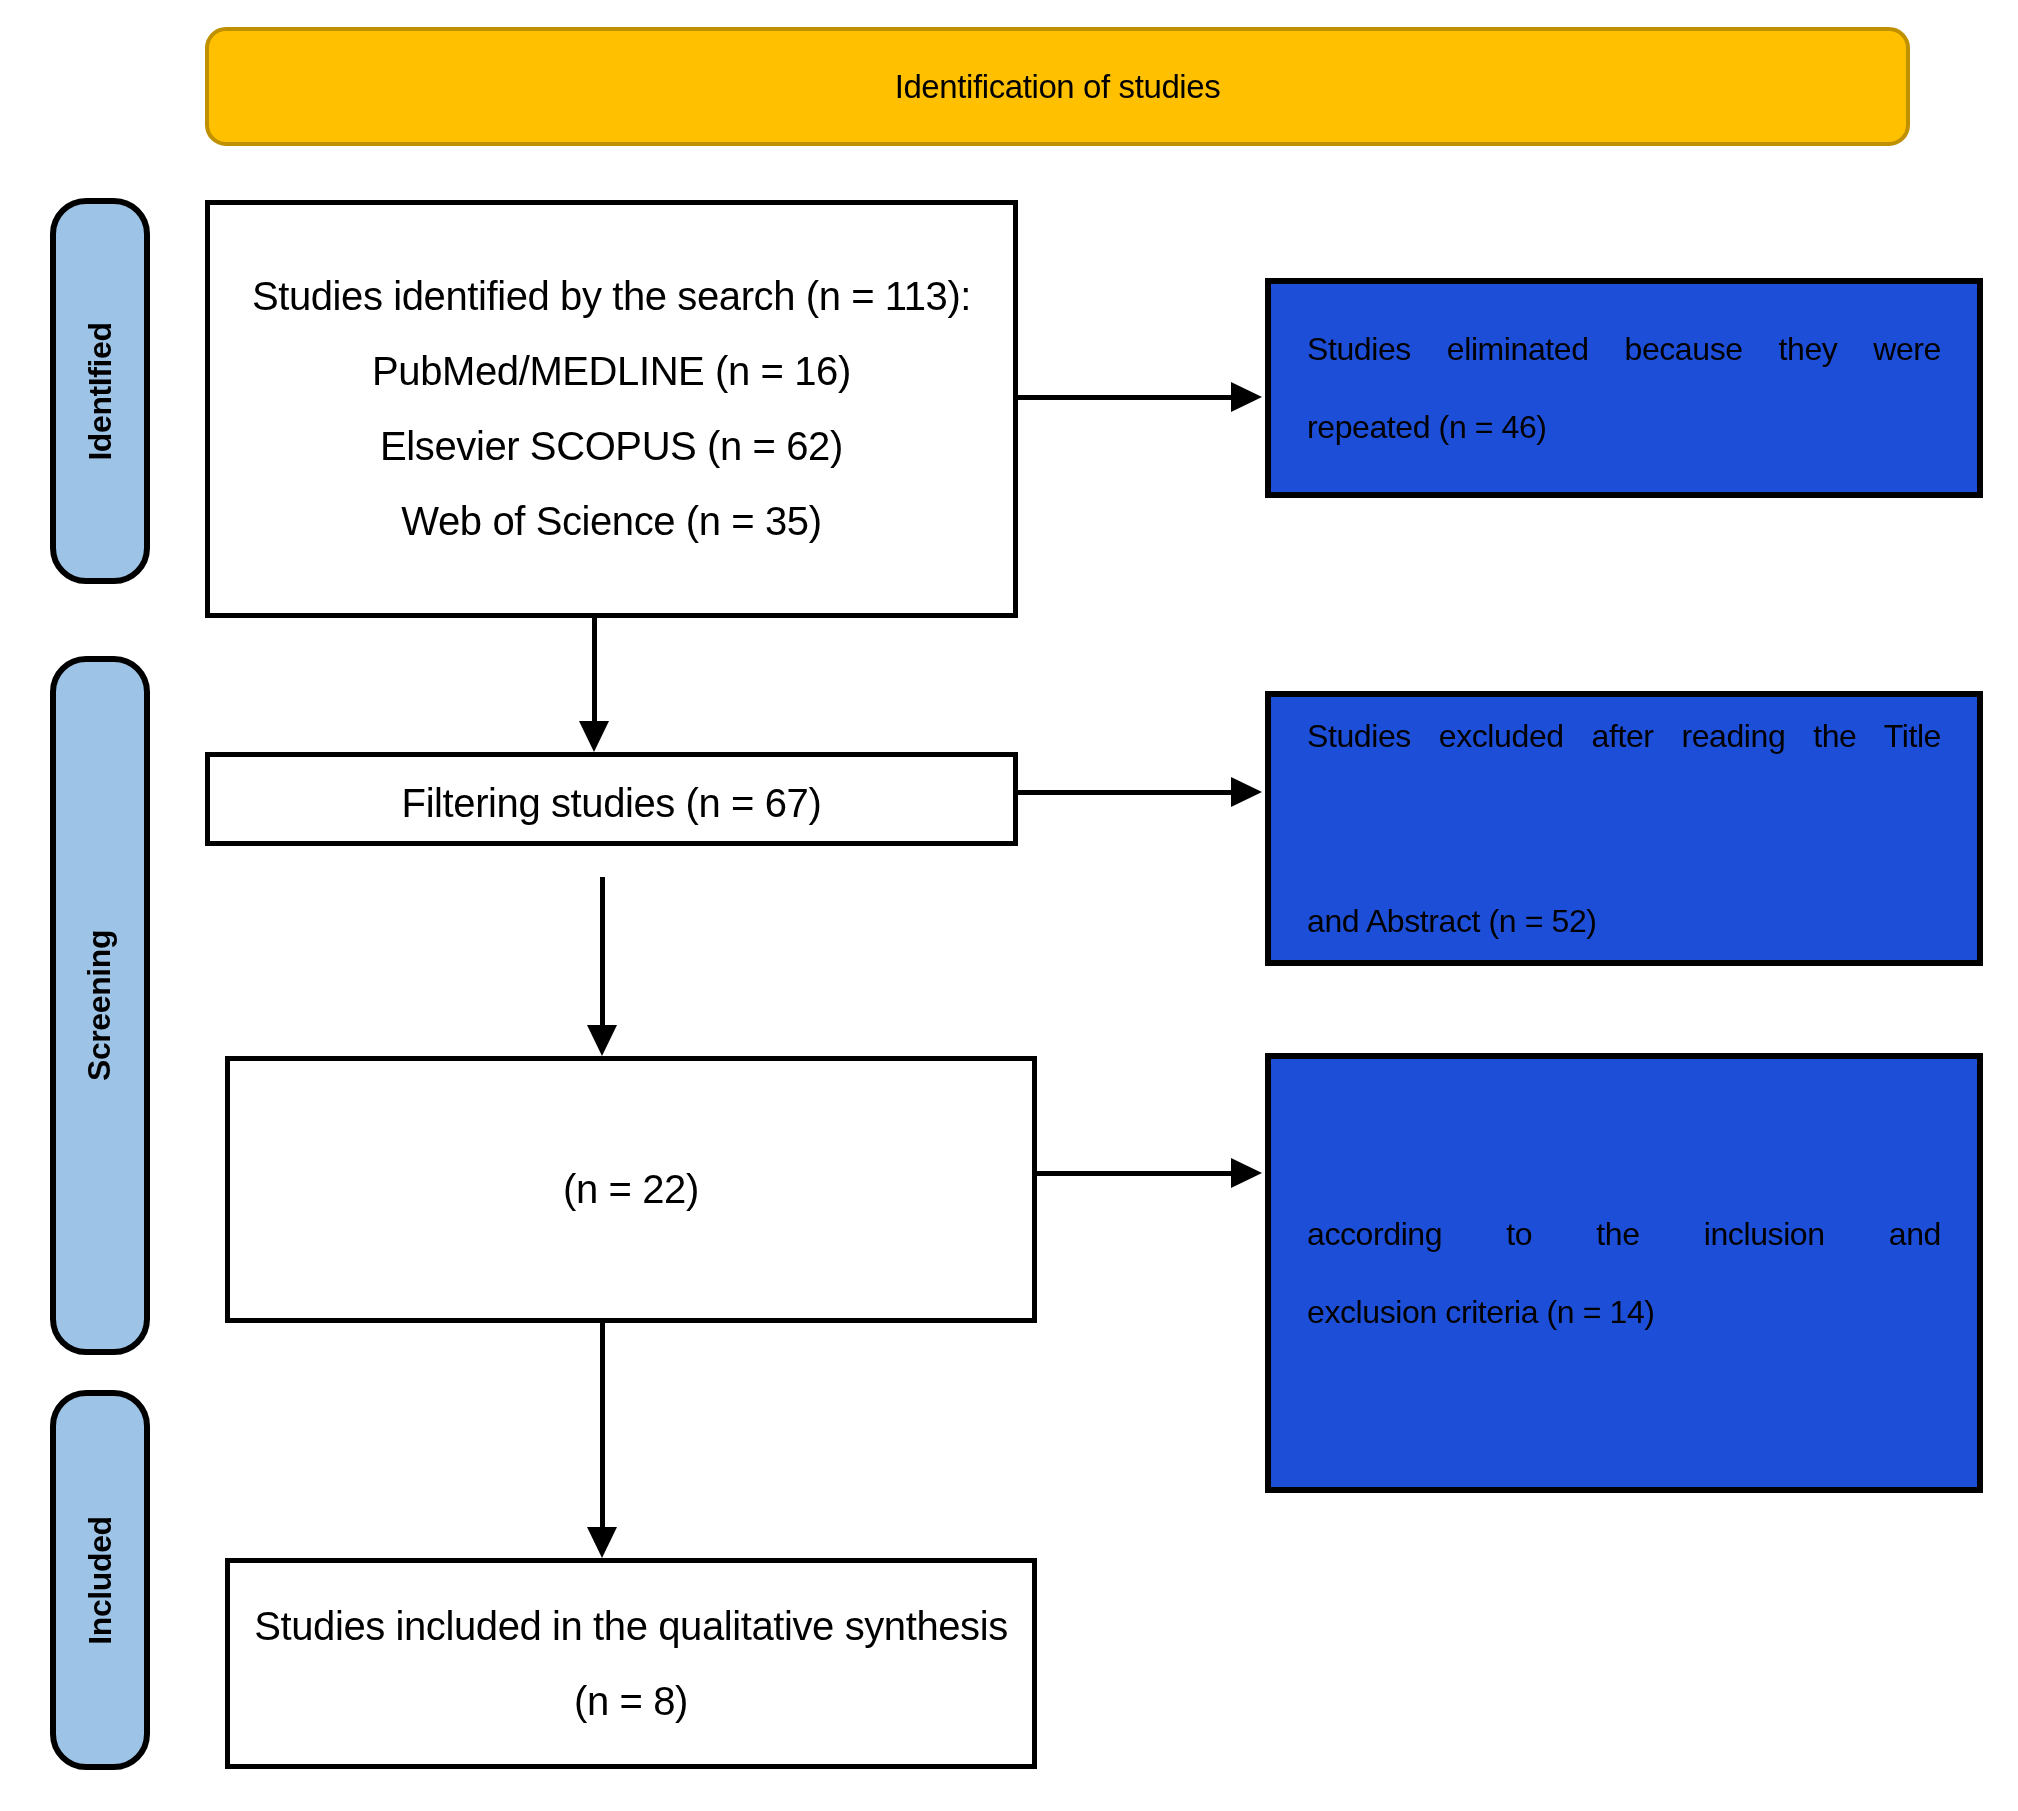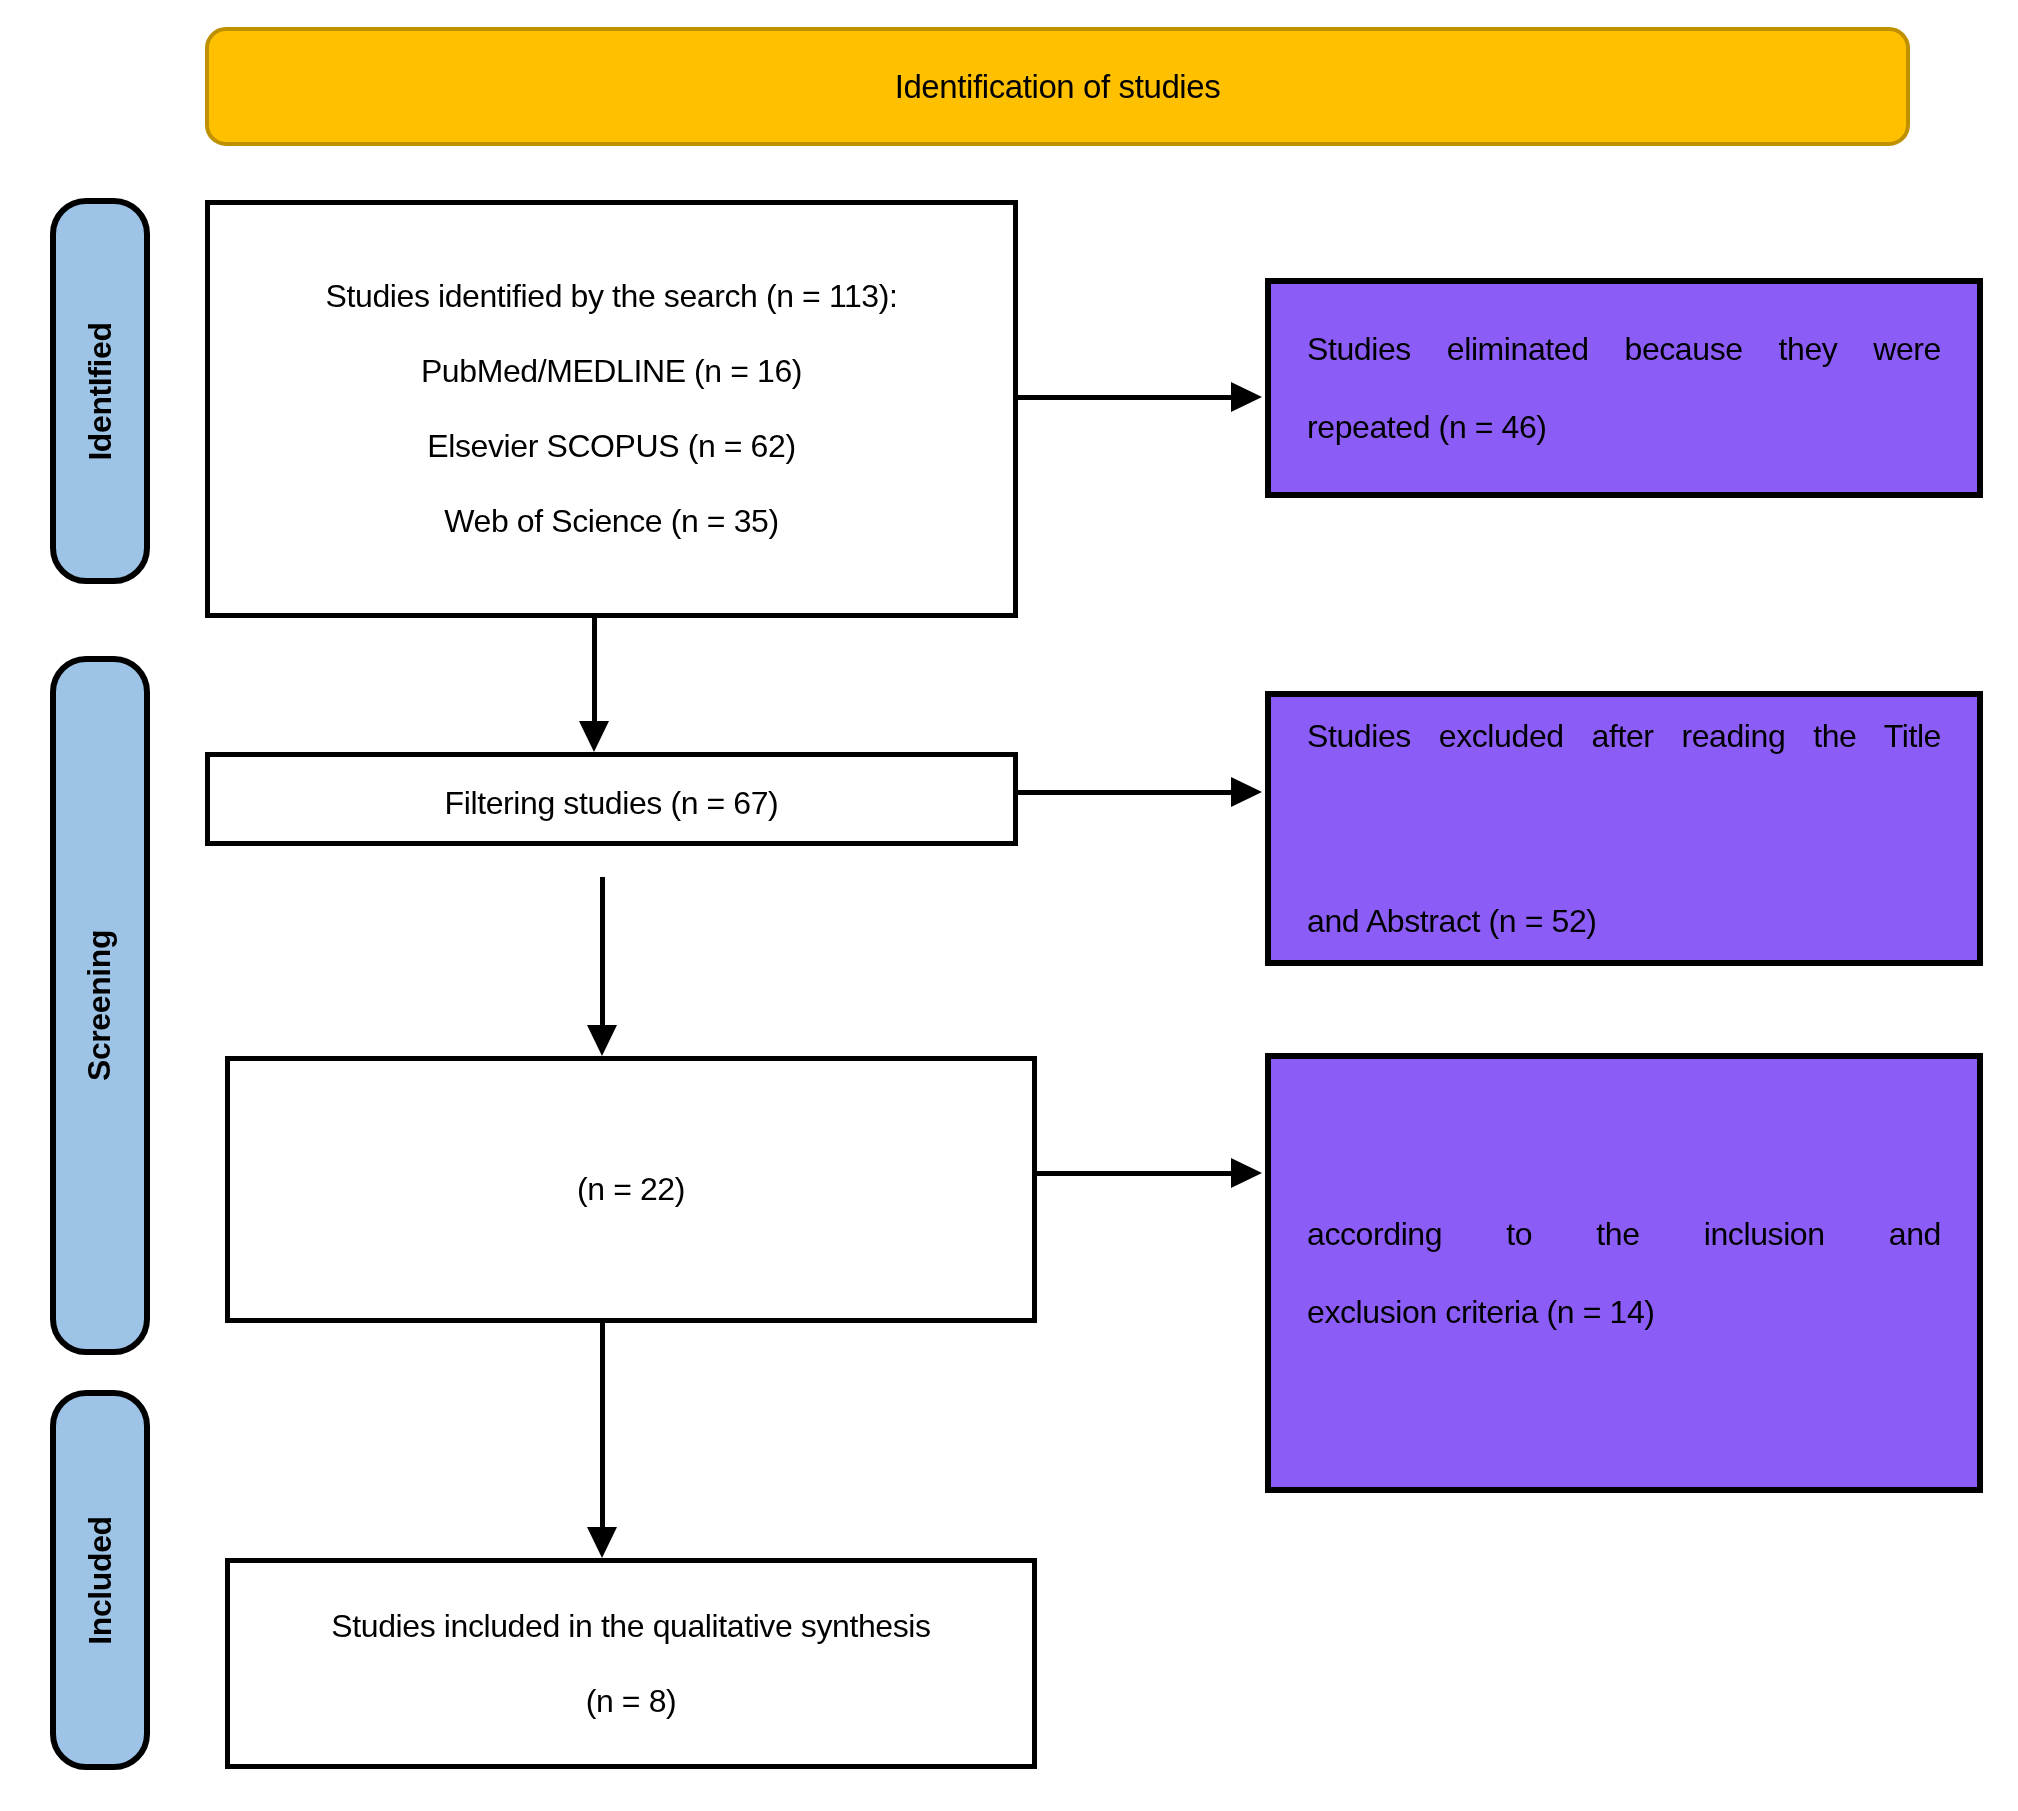--- a/index.html
+++ b/index.html
@@ -44,32 +44,32 @@
   #stage-identified{top:198px; height:386px;}
   #stage-screening {top:656px; height:699px;}
   #stage-included  {top:1390px; height:380px;}
   
   .fbox{
     position:absolute;
     background:#fff;
     border:5.7px solid #000;
     box-sizing:border-box;
     display:flex; flex-direction:column; justify-content:center;
-    font-size:32px; letter-spacing:-0.4px;
+    font-size:40px; letter-spacing:-0.4px;
   }
   .fbox .line{ line-height:75px; text-align:center; white-space:nowrap; }
   #box-identified{left:205px; top:200px; width:813px; height:418px;}
   #box-filtering {left:205px; top:752px; width:813px; height:94px;justify-content:flex-end;}
   #box-selected  {left:225px; top:1056px; width:812px; height:267px;}
   #box-included  {left:225px; top:1558px; width:812px; height:211px;}
   
   .rbox{
     position:absolute;
     left:1265px; width:718px;
-    background:#8b5cf6;
+    background:#1d4ed8;
     border:6.5px solid #000;
     box-sizing:border-box;
     display:flex; flex-direction:column; justify-content:center;
     padding:0 36px;
     font-size:32px; letter-spacing:-0.4px;
   }
   .rbox .line{ line-height:78px; text-align:left; }
   .rbox .line.jfull{ text-align:justify; text-align-last:justify; }
   #rbox-duplicates{top:278px;  height:220px;}
   #rbox-title-abstract{top:691px; height:275px;justify-content:space-between;}

